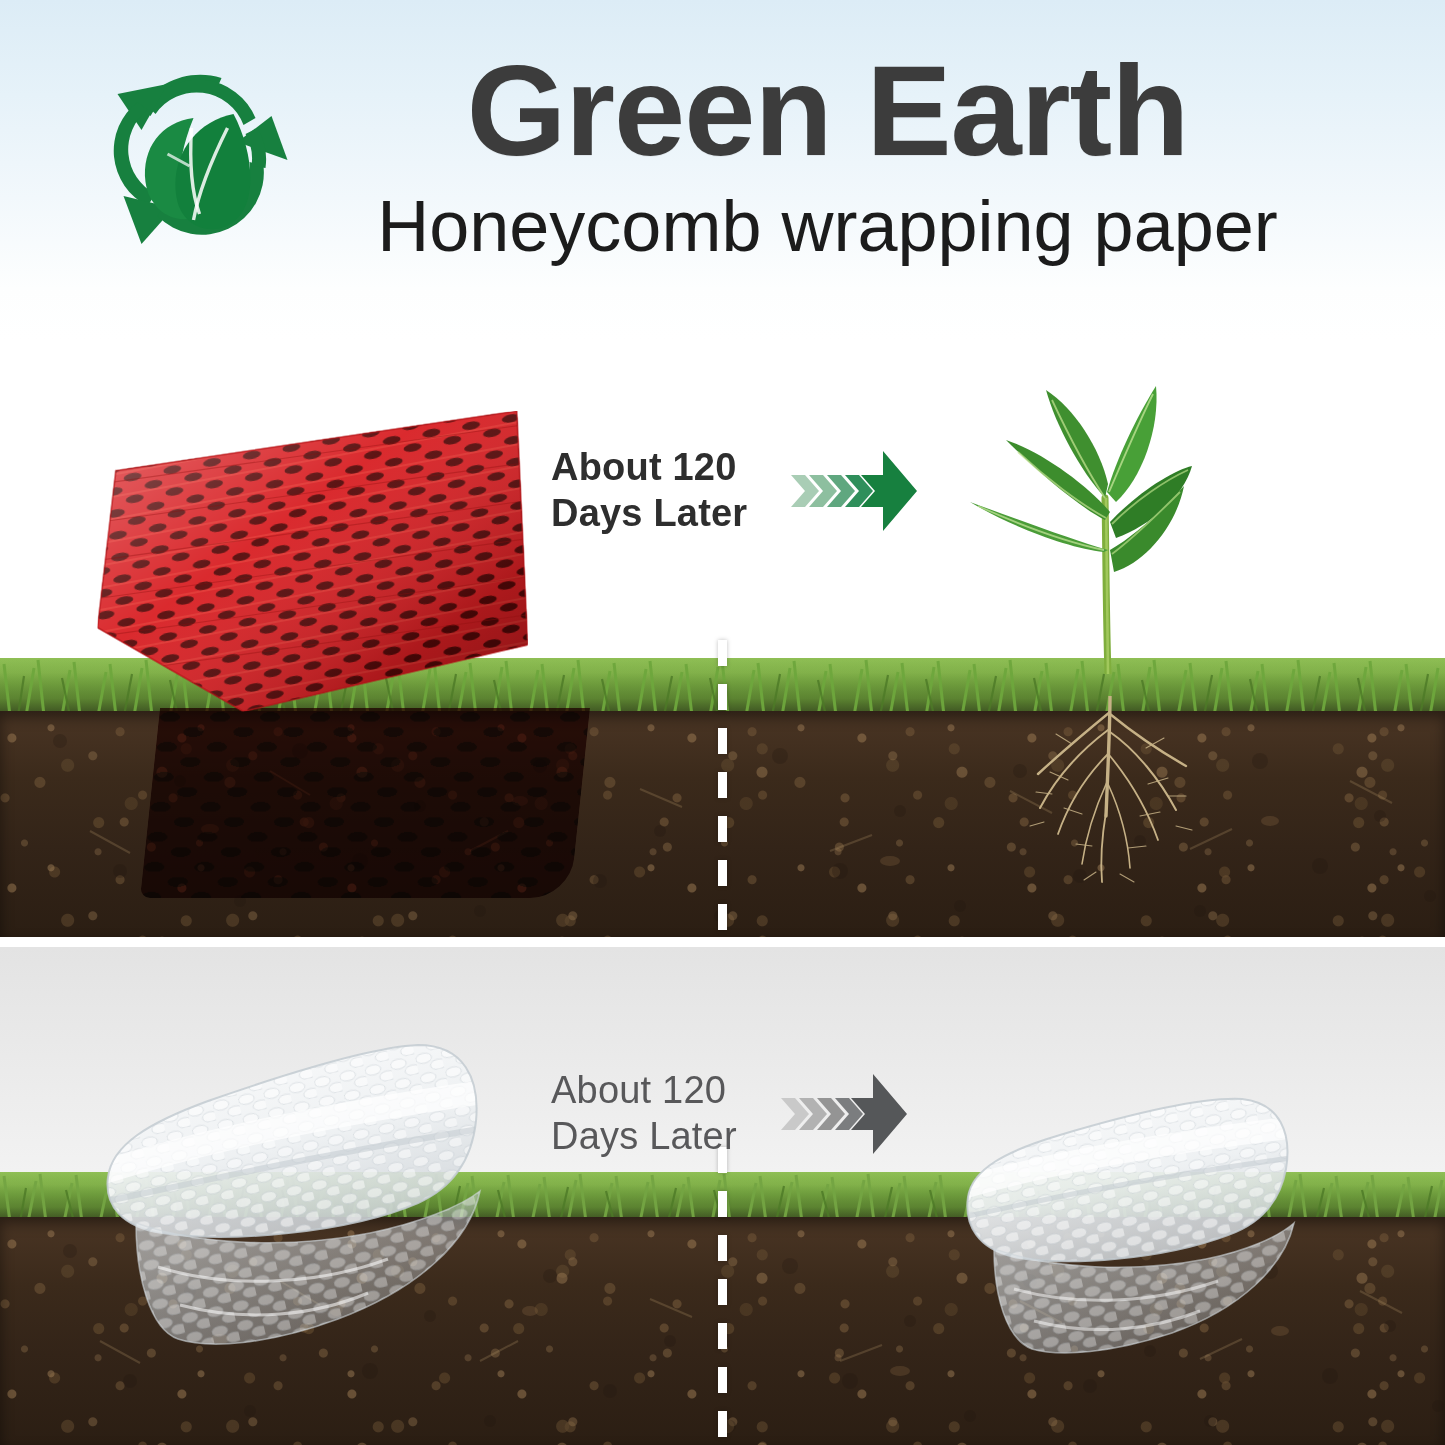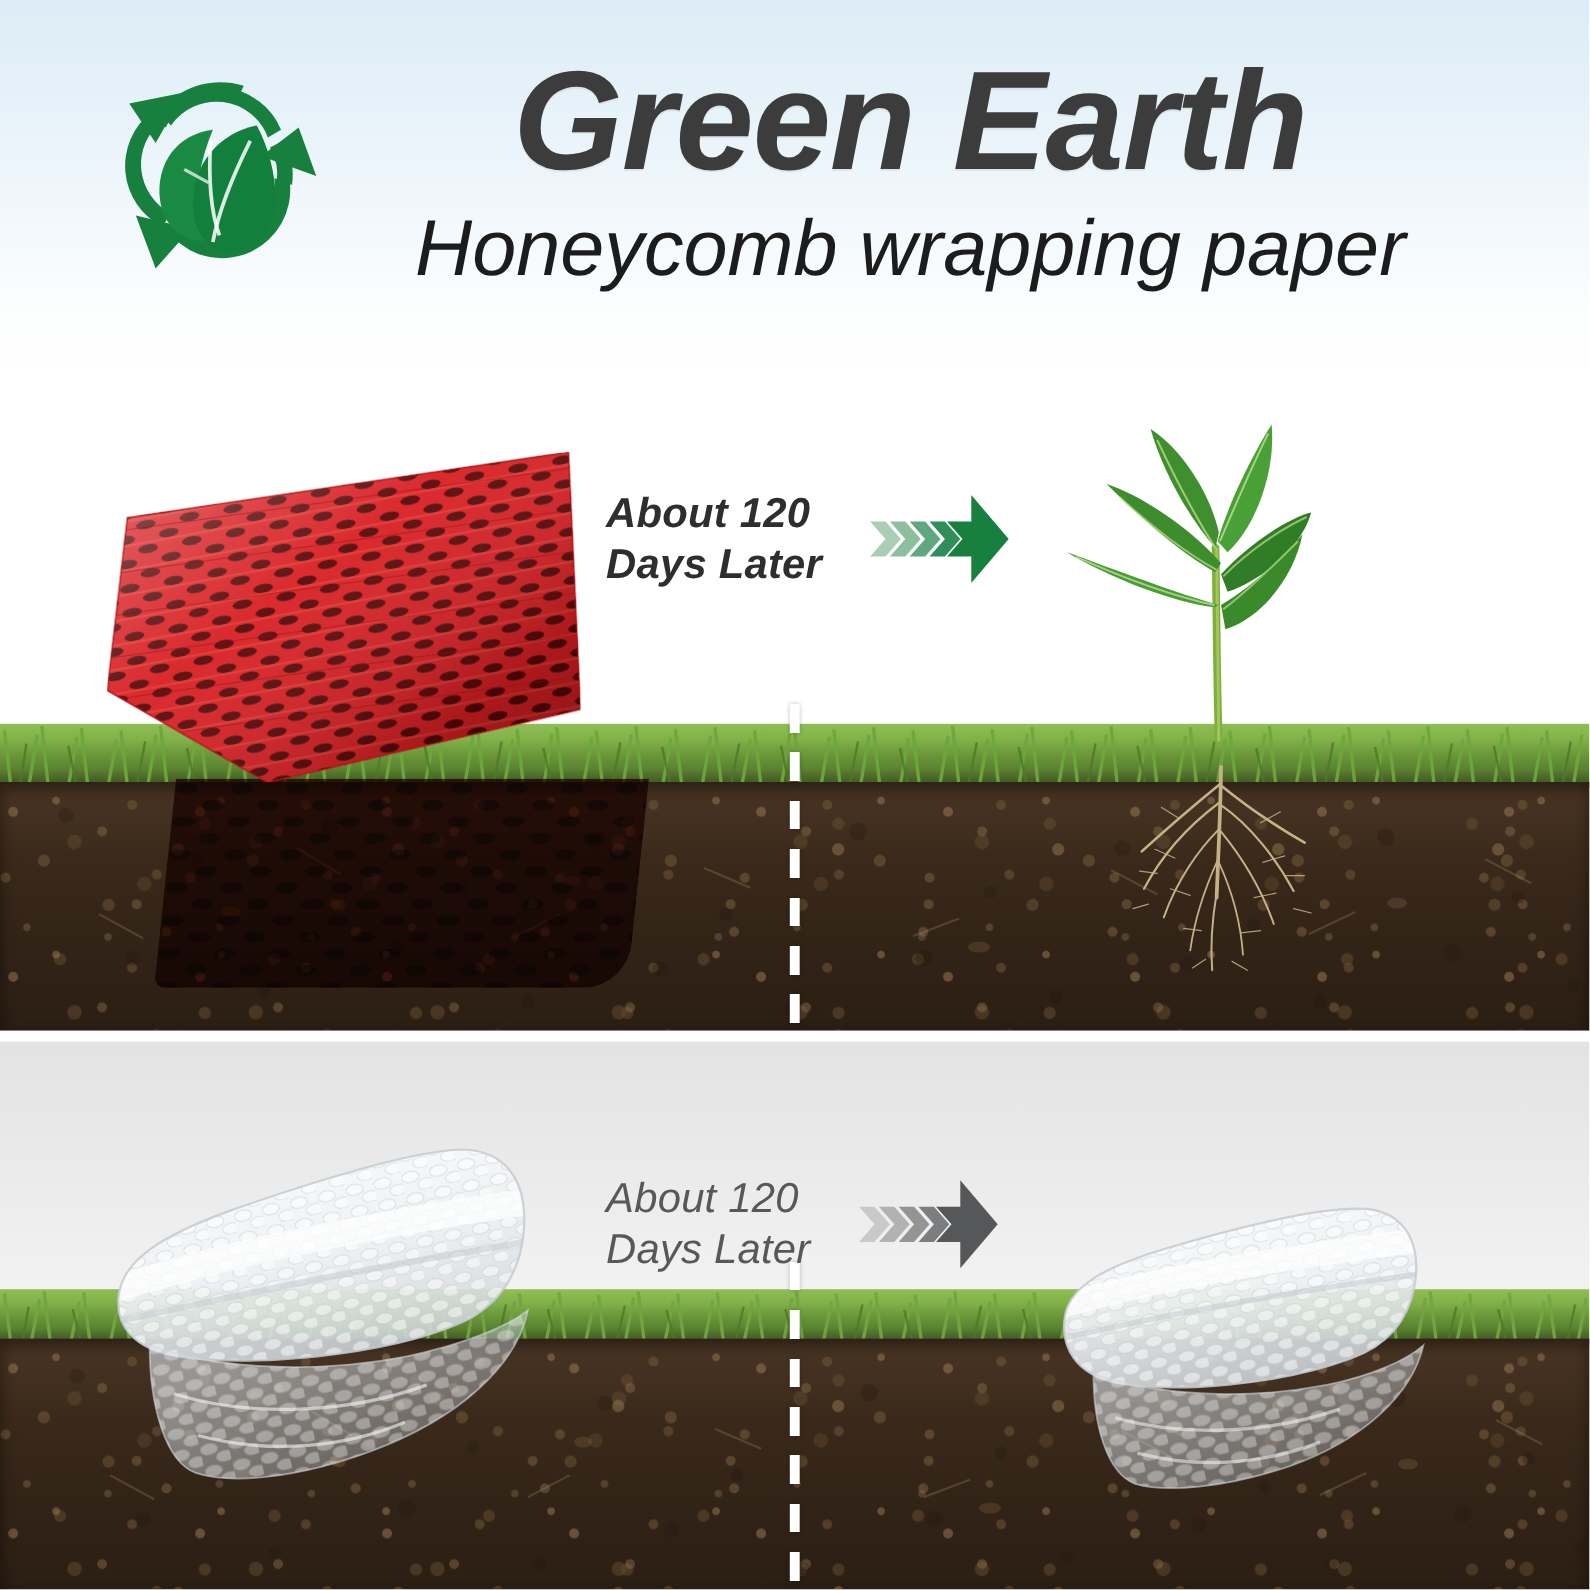--- a/index.html
+++ b/index.html
@@ -3,21 +3,21 @@
 <meta charset="utf-8">
 <title>Green Earth Honeycomb wrapping paper</title>
 <style>
   * { margin:0; padding:0; box-sizing:border-box; }
   html,body { width:1445px; height:1445px; overflow:hidden; }
   body {
     font-family:"Liberation Sans", sans-serif;
     background:#ffffff;
     position:relative;
   }
-  #root { position:relative; width:1445px; height:1445px; overflow:hidden;font-style:italic; }
+  #root { position:relative; width:1445px; height:1445px; overflow:hidden; }
 
   
   .header {
     position:absolute; left:0; top:0; width:1445px; height:340px;
     background:linear-gradient(180deg,#dcecf6 0%,#e6f2f9 28%,#f2f8fc 58%,#fdfefe 85%,#ffffff 100%);
   }
   .header-inner{
     position:absolute; left:95px; top:48px; width:1250px; height:240px;
     display:flex; align-items:flex-start;
   }
@@ -93,21 +93,21 @@
   .soil-speckle{ position:absolute; inset:0; opacity:.5; }
 
   
   .divider{
     position:absolute; width:9px;
     background:repeating-linear-gradient(180deg,#ffffff 0 26px, rgba(255,255,255,0) 26px 44px);
     filter:drop-shadow(0 0 2px rgba(0,0,0,.25));
   }
 
   
-  .caption{ position:absolute; display:flex; align-items:center; gap:40px; }
+  .caption{ position:absolute; display:flex; align-items:flex-end; gap:40px; }
   .caption-text{ white-space:nowrap; }
   .caption-line{ line-height:1.22; }
   .cap-top .caption-line{ font-size:38px; color:#2e2e2e; font-weight:600; letter-spacing:.2px;}
   .cap-top .strong{ font-weight:800; }
   .cap-bot .caption-line{ font-size:38px; color:#58585a; font-weight:400; letter-spacing:.2px;}
   .arrow-svg{ display:block; }
 
   
   .honeycomb-sheet{
     position:absolute;

